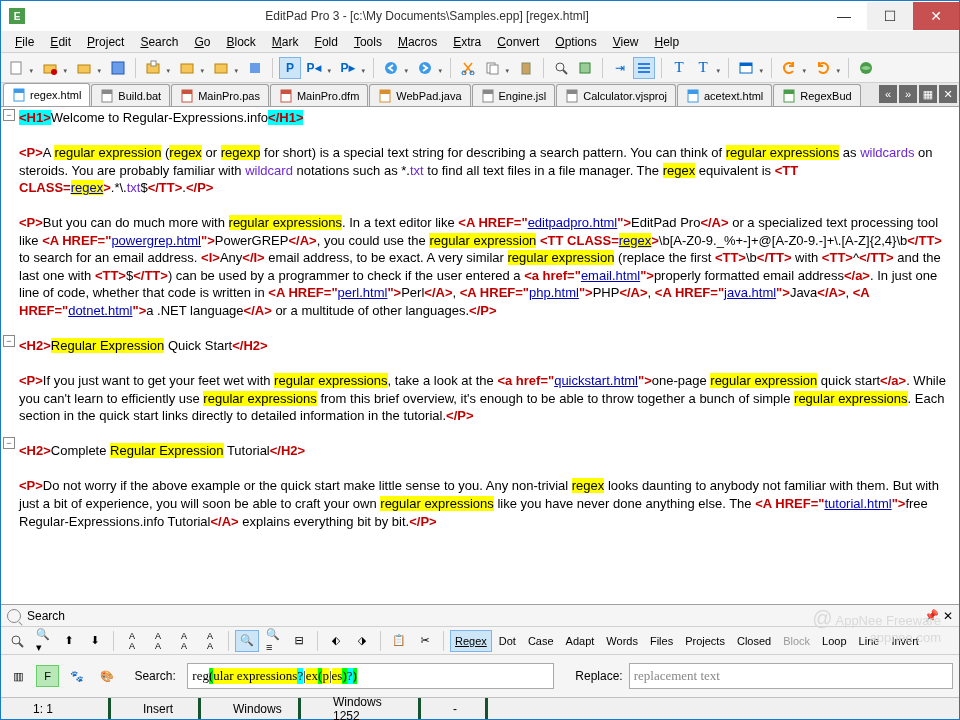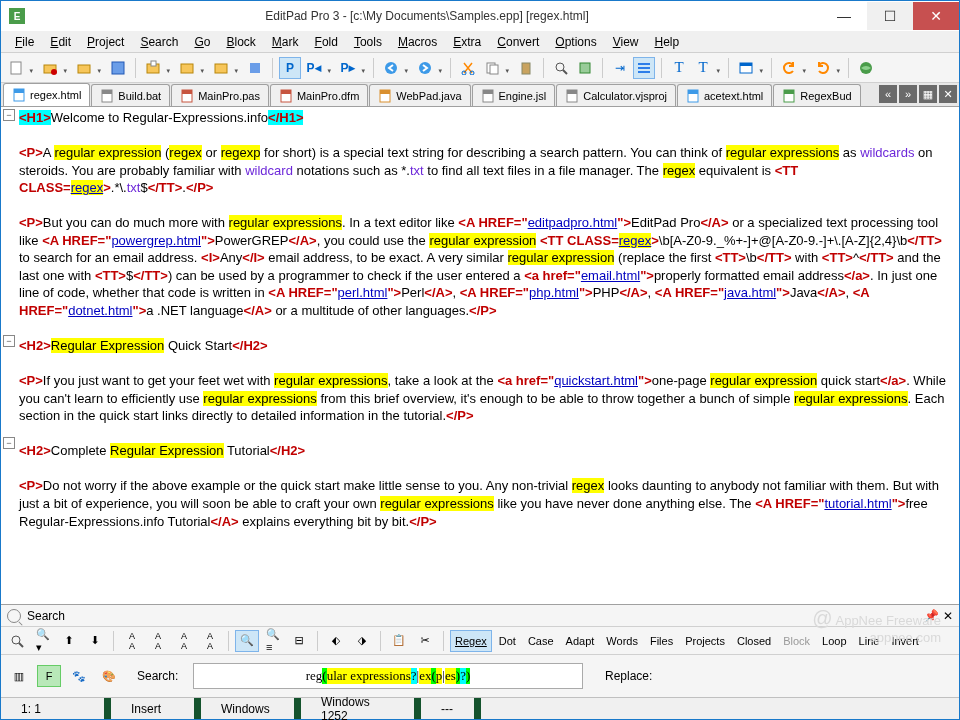--- a/index.html
+++ b/index.html
@@ -51,32 +51,32 @@
 .sp-head .sicon { width:14px; height:14px; margin-right:6px; border:1px solid #888; border-radius:50%; position:relative; }
 .sp-head .sicon::after { content:""; position:absolute; width:5px; height:1px; background:#888; bottom:-2px; right:-3px; transform:rotate(45deg); }
 .sp-pin { margin-left:auto; }
 .sp-tb { height:28px; display:flex; align-items:center; padding:0 4px; gap:2px; border-bottom:1px solid #d0d0d0; }
 .sp-tbtn { height:22px; padding:0 4px; display:flex; align-items:center; font-size:11px; border:1px solid transparent; }
 .sp-tbtn.icon { width:24px; justify-content:center; }
 .sp-tbtn.active { background:#cde6f7; border-color:#7eb4ea; }
 .sp-body { height:42px; display:flex; align-items:center; padding:0 6px; gap:6px; }
 .sp-label { width:50px; text-align:left; font-size:12px; }
 .sp-input { height:26px; border:1px solid #aaa; background:#fff; padding:2px 4px; font-family:Verdana; font-size:13px; display:flex; align-items:center; }
-.sp-input.search { width:390px;justify-content:center; }
+.sp-input.search { width:390px; }
 .sp-input.replace { width:345px; color:#888; }
 .sp-regex .p1 { background:#00ff00; }
 .sp-regex .p2 { background:#ffff00; }
 .sp-regex .p3 { background:#00ffff; }
 
 .watermark { position:absolute; right:18px; bottom:52px; color:#d9d9d9; font-size:13px; text-align:right; pointer-events:none; font-family:sans-serif; }
 .watermark .at { font-size:20px; }
 
 
 .statusbar { height:22px; background:#f0f0f0; border-top:1px solid #c0c0c0; display:flex; align-items:center; font-size:12px; }
-.st-cell { padding:0 20px; border-right:7px solid #14532d; height:100%; display:flex; align-items:center; }
+.st-cell { padding:0 32px; border-right:3px solid #14532d; height:100%; display:flex; align-items:center; }
 
 
 svg { display:block; }
 </style>
 </head>
 <body>
 
 <div class="window">
 
   <div class="titlebar">
@@ -442,20 +442,21 @@
           <span class="p1">(</span>
           <span class="p2">p</span>
           <span>|</span>
           <span class="p2">es</span>
           <span class="p1">)</span>
           <span class="p3">?</span>
           <span class="p1">)</span>
         </div>
       <div style="width:10px"></div>
       <div class="sp-label">Replace:</div>
+      <div class="sp-input replace">replacement text</div>
     </div>
     <div class="watermark"><span class="at">@</span> AppNee Freeware<br>appnee.com</div>
   </div>
 
   <div class="statusbar">
     <div class="st-cell" style="width:110px">1: 1</div>
     <div class="st-cell" style="width:90px">Insert</div>
     <div class="st-cell" style="width:100px">Windows</div>
     <div class="st-cell" style="width:120px">Windows 1252</div>
     <div class="st-cell" style="width:60px">---</div>

